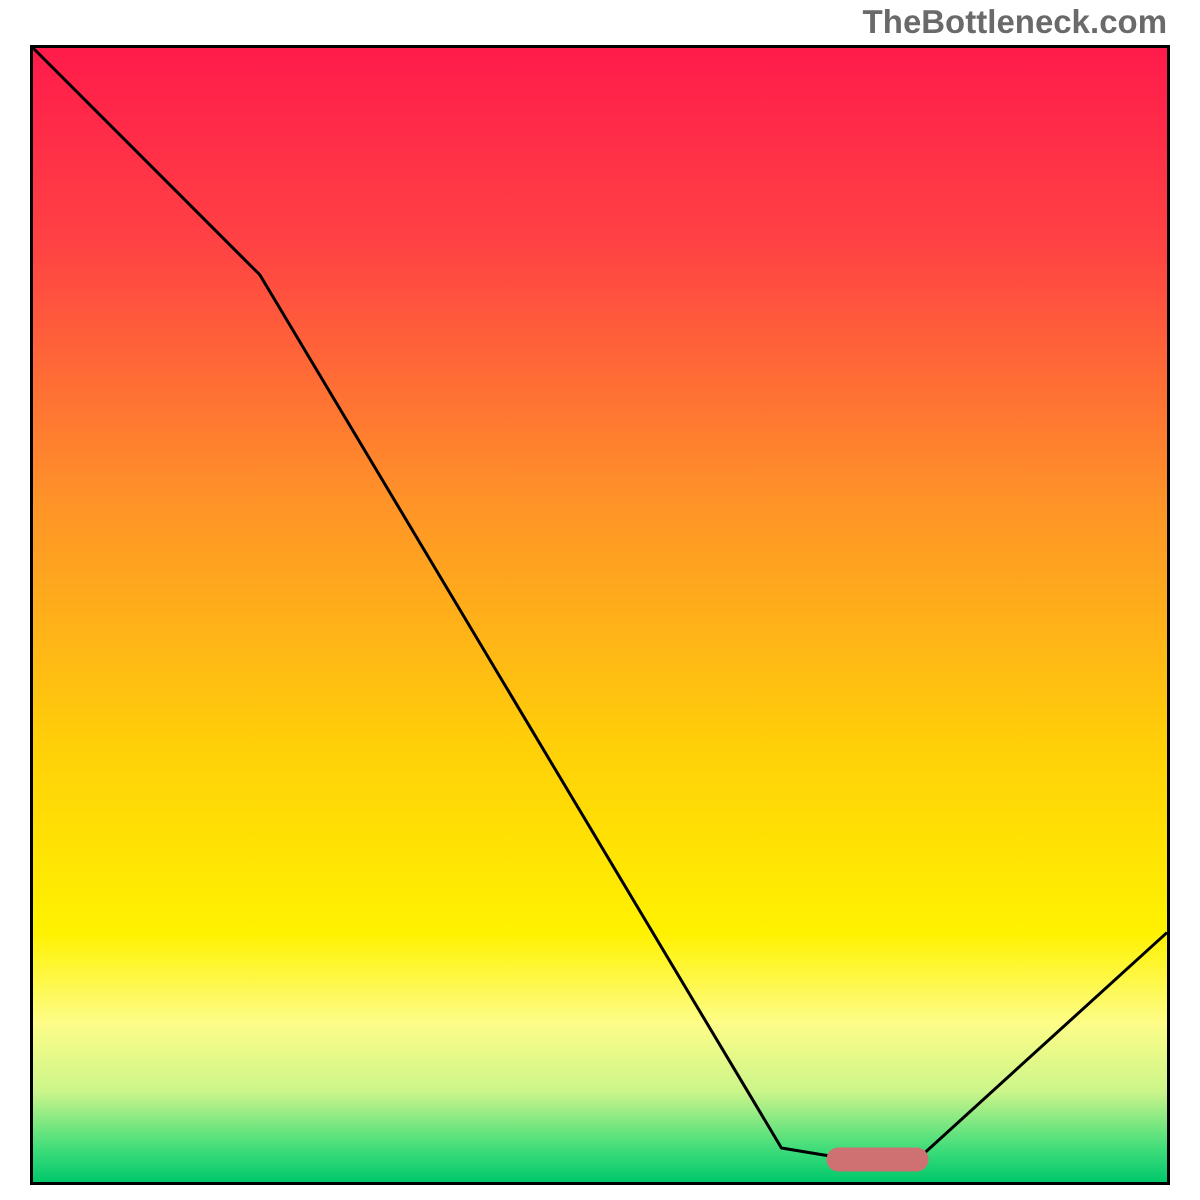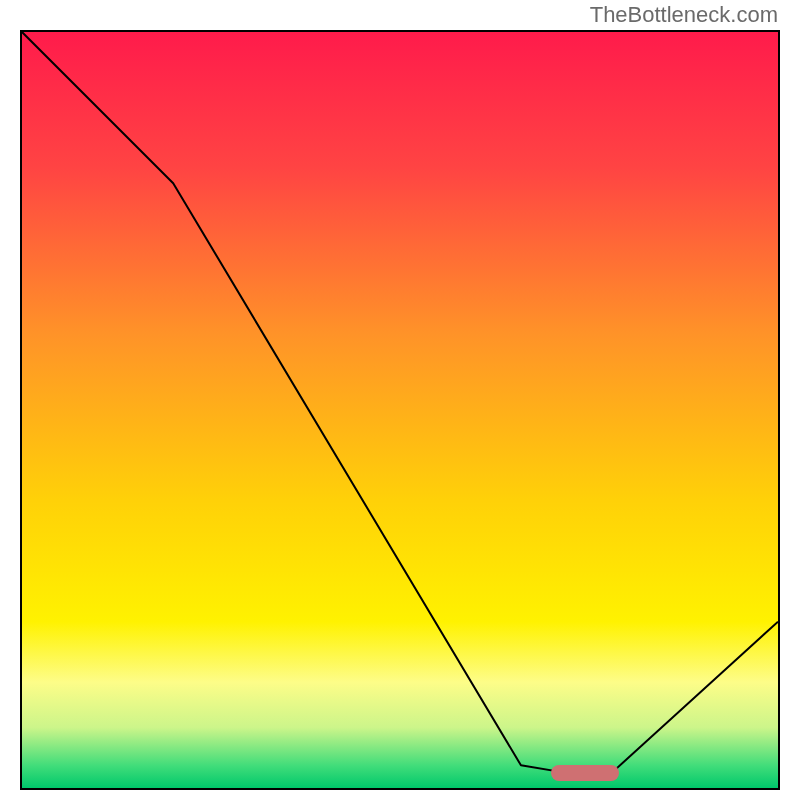--- a/index.html
+++ b/index.html
@@ -13,21 +13,21 @@
   .container {
     position: relative;
     width: 800px;
     height: 800px;
   }
   .watermark {
     position: absolute;
     top: 2px;
     right: 22px;
     font-size: 22px;
-    font-weight: normal;
+    font-weight: bold;
     color: #6a6a6a;
     z-index: 10;
   }
   .plot-area {
     position: absolute;
     left: 20px;
     top: 30px;
     width: 760px;
     height: 760px;
     border: 2px solid #000;

